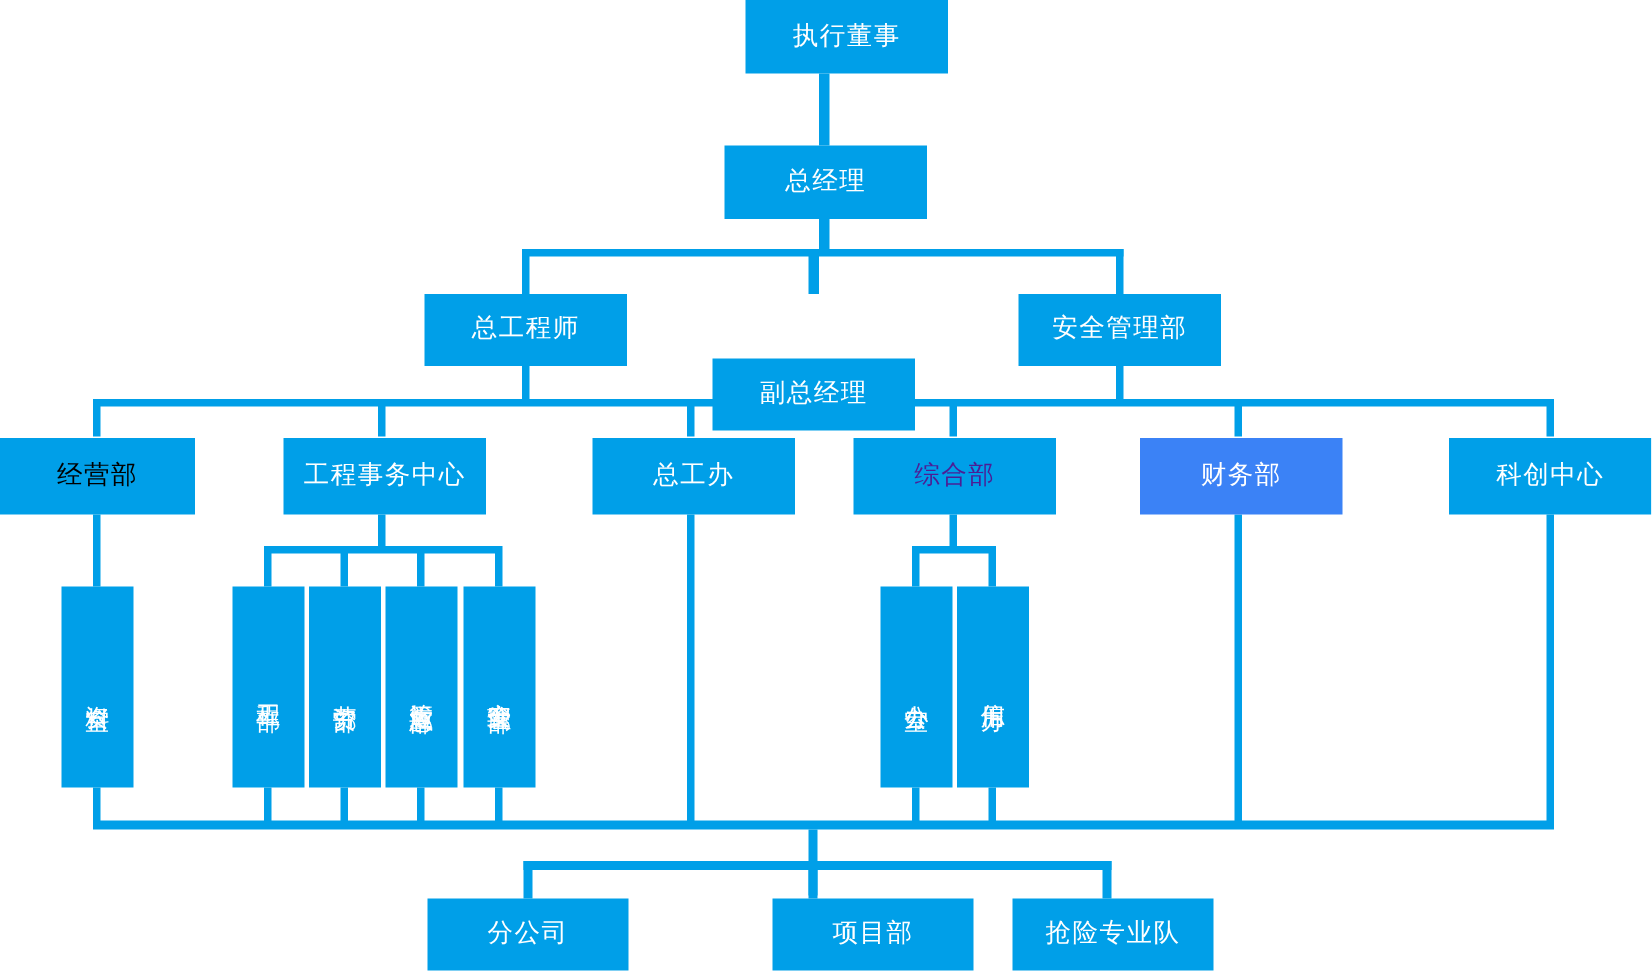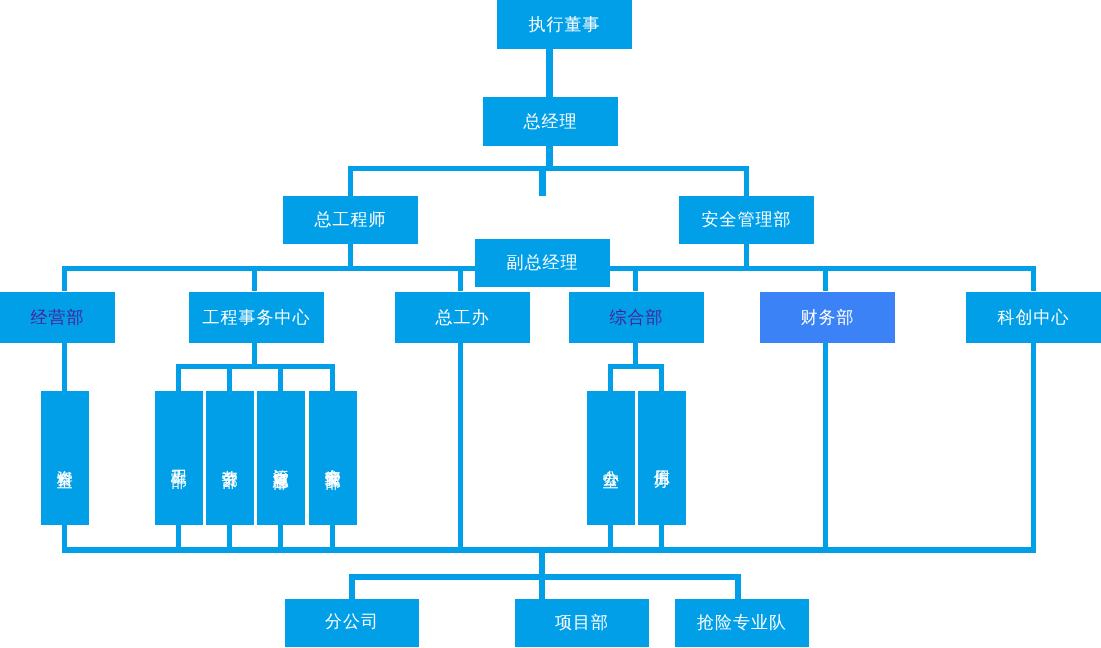--- a/index.html
+++ b/index.html
@@ -104,32 +104,32 @@
   <div class="conn" style="left: 735px; top: 574px; width: 6px; height: 25px; background: rgb(0, 159, 232);"></div>
 
   <div class="node" style="left: 483px; top: 0px; width: 135px; height: 49px; background: rgb(0, 159, 232); color: rgb(255, 255, 255); margin-left: 14px;">执行董事</div>
 
   <div class="node" style="left: 483px; top: 97px; width: 135px; height: 49px; background: rgb(0, 159, 232); color: rgb(255, 255, 255);">总经理</div>
 
   <div class="node" style="left: 283px; top: 196px; width: 135px; height: 48px; background: rgb(0, 159, 232); color: rgb(255, 255, 255);">总工程师</div>
   <div class="node" style="left: 475px; top: 196px; width: 135px; height: 48px; background: rgb(0, 159, 232); color: rgb(255, 255, 255); margin-top: 43px;">副总经理</div>
   <div class="node" style="left: 679px; top: 196px; width: 135px; height: 48px; background: rgb(0, 159, 232); color: rgb(255, 255, 255);">安全管理部</div>
 
-  <div class="node" style="left: 0px; top: 292px; width: 115px; height: 51px; background: rgb(0, 159, 232); color: #4c1d95;">经营部</div>
+  <div class="node" style="left: 0px; top: 292px; width: 130px; height: 51px; background: rgb(0, 159, 232); color: #000000;">经营部</div>
   <div class="node" style="left: 395px; top: 292px; width: 135px; height: 51px; background: rgb(0, 159, 232); color: rgb(255, 255, 255);">总工办</div>
   <div class="node" style="left: 189px; top: 292px; width: 135px; height: 51px; background: rgb(0, 159, 232); color: rgb(255, 255, 255);">工程事务中心</div>
   <div class="node" style="left: 569px; top: 292px; width: 135px; height: 51px; background: rgb(0, 159, 232); color: #4c1d95;">综合部</div>
   <div class="node" style="left: 760px; top: 292px; width: 135px; height: 51px; background: #3b82f6; color: rgb(255, 255, 255);">财务部</div>
   <div class="node" style="left: 966px; top: 292px; width: 135px; height: 51px; background: rgb(0, 159, 232); color: rgb(255, 255, 255);">科创中心</div>
 
   <div class="node v" style="left: 41px; top: 391px; width: 48px; height: 134px; background: rgb(0, 159, 232); color: rgb(255, 255, 255);">资料室</div>
   <div class="node v" style="left: 155px; top: 391px; width: 48px; height: 134px; background: rgb(0, 159, 232); color: rgb(255, 255, 255);">工程部</div>
   <div class="node v" style="left: 206px; top: 391px; width: 48px; height: 134px; background: rgb(0, 159, 232); color: rgb(255, 255, 255);">劳资部</div>
   <div class="node v" style="left: 257px; top: 391px; width: 48px; height: 134px; background: rgb(0, 159, 232); color: rgb(255, 255, 255);">运管应急部</div>
   <div class="node v" style="left: 309px; top: 391px; width: 48px; height: 134px; background: rgb(0, 159, 232); color: rgb(255, 255, 255);">安全管理部</div>
   <div class="node v" style="left: 587px; top: 391px; width: 48px; height: 134px; background: rgb(0, 159, 232); color: rgb(255, 255, 255);">办公室</div>
   <div class="node v" style="left: 638px; top: 391px; width: 48px; height: 134px; background: rgb(0, 159, 232); color: rgb(255, 255, 255);">信用办</div>
 
-  <div class="node" style="left: 285px; top: 599px; width: 134px; height: 48px; background: rgb(0, 159, 232); color: rgb(255, 255, 255); font-family: Liberation Mono, monospace;">分公司</div>
+  <div class="node" style="left: 285px; top: 599px; width: 134px; height: 48px; background: rgb(0, 159, 232); color: rgb(255, 255, 255);">分公司</div>
   <div class="node" style="left: 475px; top: 599px; width: 134px; height: 48px; background: rgb(0, 159, 232); color: rgb(255, 255, 255); margin-left: 40px;">项目部</div>
   <div class="node" style="left: 675px; top: 599px; width: 134px; height: 48px; background: rgb(0, 159, 232); color: rgb(255, 255, 255);">抢险专业队</div>
 
 </div>
 
 </body></html>

